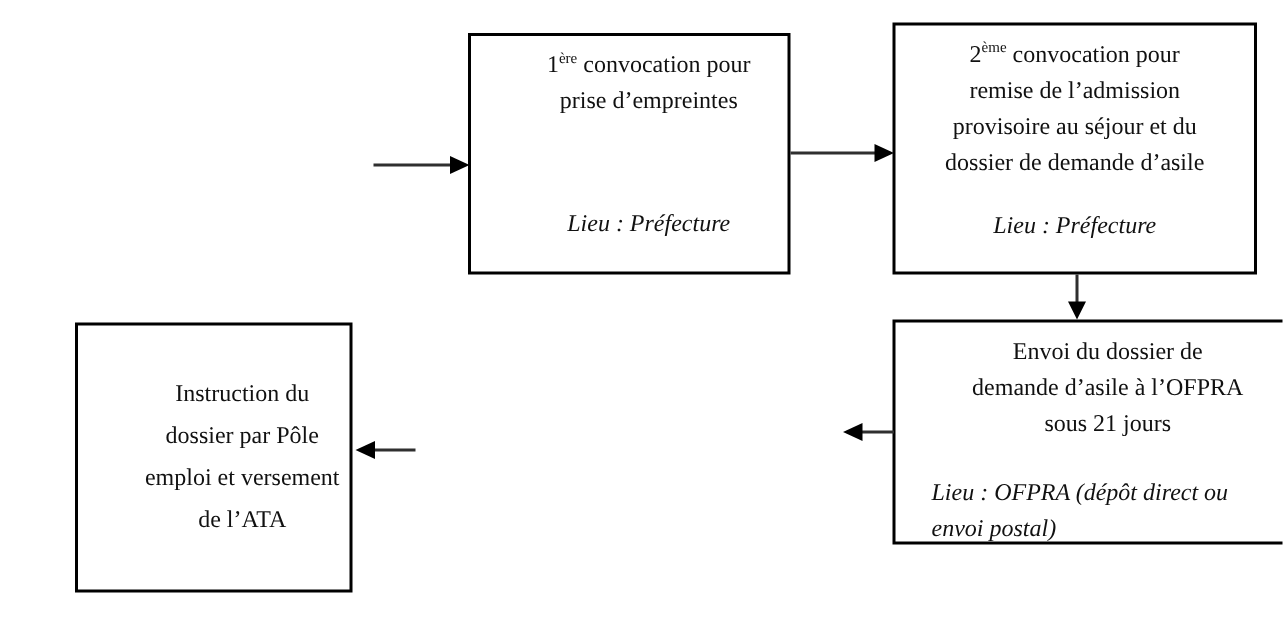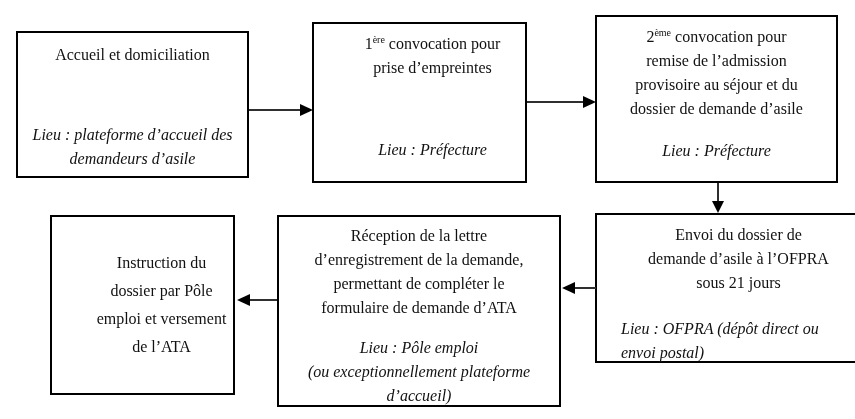--- a/index.html
+++ b/index.html
@@ -74,25 +74,20 @@
     border-right:13px solid #000;}
   .head-down{position:absolute;width:0;height:0;
     border-left:6px solid transparent;border-right:6px solid transparent;
     border-top:12px solid #000;}
 </style>
 </head>
 <body>
 
 <div class="canvas">
 
-  <div class="box" id="b1">
-    <div class="title">Accueil et domiciliation</div>
-    <div class="lieu">Lieu : plateforme d’accueil des
-demandeurs d’asile</div>
-  </div>
 
   <div class="box" id="b2">
     <div class="title"><span>1</span><sup>ère</sup><span> convocation pour
 prise d’empreintes</span></div>
     <div class="lieu">Lieu : Préfecture</div>
   </div>
 
   <div class="box" id="b3">
     <div class="title"><span>2</span><sup>ème</sup><span> convocation pour
 remise de l’admission
@@ -102,29 +97,20 @@
   </div>
 
   <div class="box" id="b4">
     <div class="title">Envoi du dossier de
 demande d’asile à l’OFPRA
 sous 21 jours</div>
     <div class="lieu">Lieu : OFPRA (dépôt direct ou
 envoi postal)</div>
   </div>
 
-  <div class="box" id="b5">
-    <div class="title">Réception de la lettre
-d’enregistrement de la demande,
-permettant de compléter le
-formulaire de demande d’ATA</div>
-    <div class="lieu">Lieu : Pôle emploi
-(ou exceptionnellement plateforme
-d’accueil)</div>
-  </div>
 
   <div class="box" id="b6">
     <div class="title">Instruction du
 dossier par Pôle
 emploi et versement
 de l’ATA</div>
   </div>
 
   <div class="shaft-h" style="left:249px;top:109px;width:54px;"></div>
   <div class="head-right" style="left:300px;top:104px;"></div>

